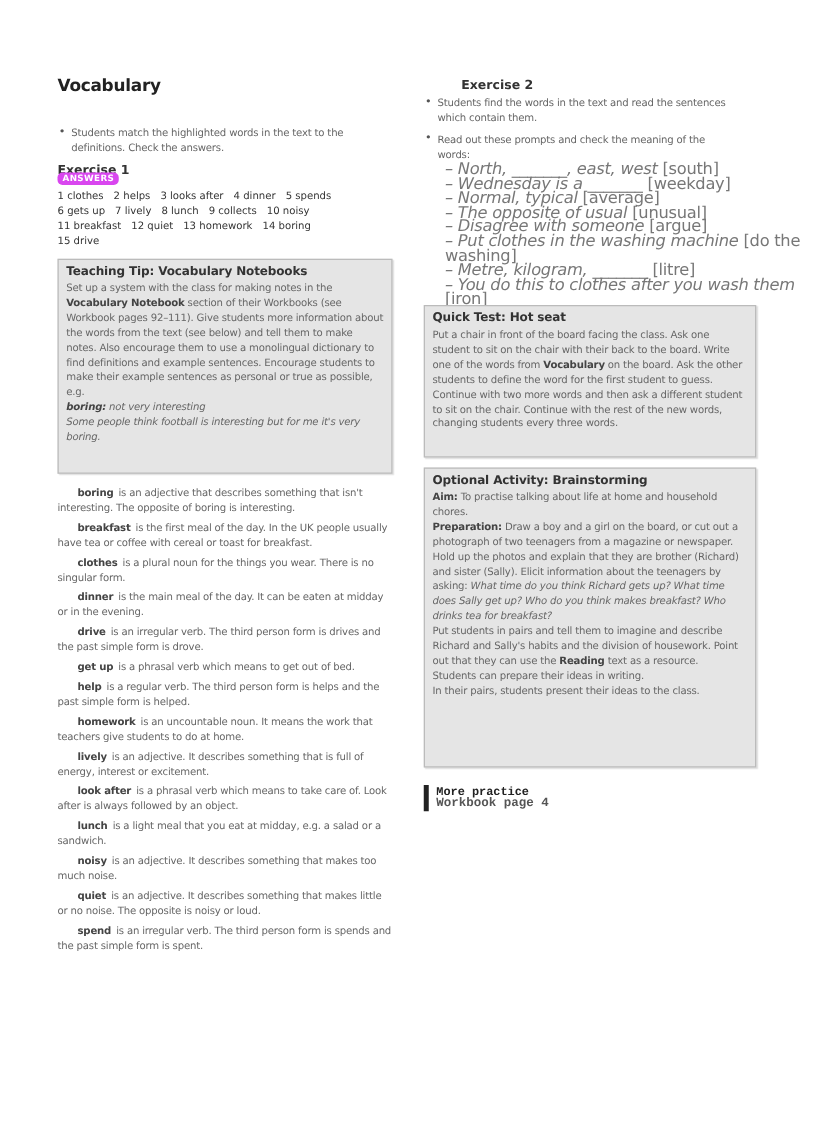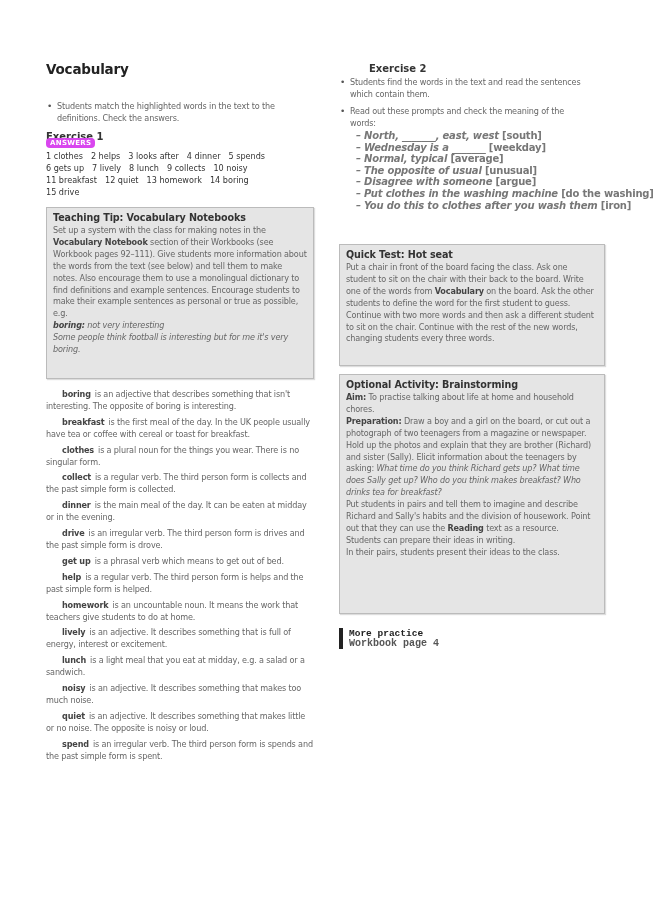--- a/index.html
+++ b/index.html
@@ -22,21 +22,21 @@
   .box {
     position:absolute; border:1px solid #bbb; box-shadow:1px 1px 1px #ddd;
     padding:4px 5px 4px 6px; box-sizing:border-box; background:#e5e5e5;
   }
   .box-title { font-size:9.6px; font-weight:bold; color:#333; margin-bottom:2px; letter-spacing:-0.1px; }
   .b { font-weight:bold; color:#444; }
   .i { font-style:italic; }
   .defs { position:absolute; left:46px; top:389px; width:268px; }
   .def { margin-bottom:4px; }
   .def .w { font-weight:bold; color:#444; margin-right:4px;padding-left:16px; }
-  .prompts { position:absolute; left:356px; top:130px; font-size:10px; line-height:11.6px; color:#777; letter-spacing:-0.2px;font-weight:bold; }
+  .prompts { position:absolute; left:356px; top:130px; font-size:13px; line-height:11.6px; color:#777; letter-spacing:-0.2px; }
   .more { position:absolute; left:339px; top:628px; border-left:4px solid #222; padding-left:6px;font-family:Liberation Mono, monospace; }
   .more .t { font-size:9.5px; font-weight:bold; color:#222; line-height:11px; }
   .more .s { font-size:10px; font-weight:bold; color:#555; line-height:10px; }
 </style>
 </head>
 <body>
 
 <div class="h1" style="left:46px; top:61px;">Vocabulary</div>
 <div class="h2" style="left:46px; top:87px;margin-top:44px;">Exercise 1</div>
 <div class="bullet txt" style="left:46px; top:101px; width:262px;">Students match the highlighted words in the text to the definitions. Check the answers.</div>
@@ -55,44 +55,45 @@
     <span>Set up a system with the class for making notes in the </span><span class="b">Vocabulary Notebook</span><span> section of their Workbooks (see Workbook pages 92–111). Give students more information about the words from the text (see below) and tell them to make notes. Also encourage them to use a monolingual dictionary to find definitions and example sentences. Encourage students to make their example sentences as personal or true as possible, e.g.</span><br>
     <span class="b i">boring:</span><span class="i"> not very interesting</span><br>
     <span class="i">Some people think football is interesting but for me it's very boring.</span>
   </div>
 </div>
 
 <div class="defs txt">
   <div class="def"><span class="w">boring</span><span>is an adjective that describes something that isn't interesting. The opposite of boring is interesting.</span></div>
   <div class="def"><span class="w">breakfast</span><span>is the first meal of the day. In the UK people usually have tea or coffee with cereal or toast for breakfast.</span></div>
   <div class="def"><span class="w">clothes</span><span>is a plural noun for the things you wear. There is no singular form.</span></div>
-  <div class="def"><span class="w">collect</span><span>is a regular verb. The third person form is collects and the past simple form is collected.</span></div>
   <div class="def"><span class="w">dinner</span><span>is the main meal of the day. It can be eaten at midday or in the evening.</span></div>
   <div class="def"><span class="w">drive</span><span>is an irregular verb. The third person form is drives and the past simple form is drove.</span></div>
   <div class="def"><span class="w">get up</span><span>is a phrasal verb which means to get out of bed.</span></div>
   <div class="def"><span class="w">help</span><span>is a regular verb. The third person form is helps and the past simple form is helped.</span></div>
   <div class="def"><span class="w">homework</span><span>is an uncountable noun. It means the work that teachers give students to do at home.</span></div>
   <div class="def"><span class="w">lively</span><span>is an adjective. It describes something that is full of energy, interest or excitement.</span></div>
+  <div class="def"><span class="w">look after</span><span>is a phrasal verb which means to take care of. Look after is always followed by an object.</span></div>
   <div class="def"><span class="w">lunch</span><span>is a light meal that you eat at midday, e.g. a salad or a sandwich.</span></div>
   <div class="def"><span class="w">noisy</span><span>is an adjective. It describes something that makes too much noise.</span></div>
   <div class="def"><span class="w">quiet</span><span>is an adjective. It describes something that makes little or no noise. The opposite is noisy or loud.</span></div>
   <div class="def"><span class="w">spend</span><span>is an irregular verb. The third person form is spends and the past simple form is spent.</span></div>
 </div>
 
 <div class="h2" style="left:339px; top:63px;margin-left:30px;">Exercise 2</div>
 <div class="bullet txt" style="left:339px; top:77px; width:240px;">Students find the words in the text and read the sentences which contain them.</div>
 <div class="bullet txt" style="left:339px; top:106px; width:240px;">Read out these prompts and check the meaning of the words:</div>
 
 <div class="prompts">
   <div><span class="i">– North, _______, east, west</span><span> [south]</span></div>
   <div><span class="i">– Wednesday is a _______</span><span> [weekday]</span></div>
   <div><span class="i">– Normal, typical</span><span> [average]</span></div>
   <div><span class="i">– The opposite of usual</span><span> [unusual]</span></div>
   <div><span class="i">– Disagree with someone</span><span> [argue]</span></div>
   <div><span class="i">– Put clothes in the washing machine</span><span> [do the washing]</span></div>
+  <div><span class="i">– Metre, kilogram, _______</span><span> [litre]</span></div>
   <div><span class="i">– You do this to clothes after you wash them</span><span> [iron]</span></div>
 </div>
 
 <div class="box" style="left:339px; top:244px; width:266px; height:122px;">
   <div class="box-title">Quick Test: Hot seat</div>
   <div class="txt"><span>Put a chair in front of the board facing the class. Ask one student to sit on the chair with their back to the board. Write one of the words from </span><span class="b">Vocabulary</span><span> on the board. Ask the other students to define the word for the first student to guess. Continue with two more words and then ask a different student to sit on the chair. Continue with the rest of the new words, changing students every three words.</span></div>
 </div>
 
 <div class="box" style="left:339px; top:374px; width:266px; height:240px;">
   <div class="box-title">Optional Activity: Brainstorming</div>

